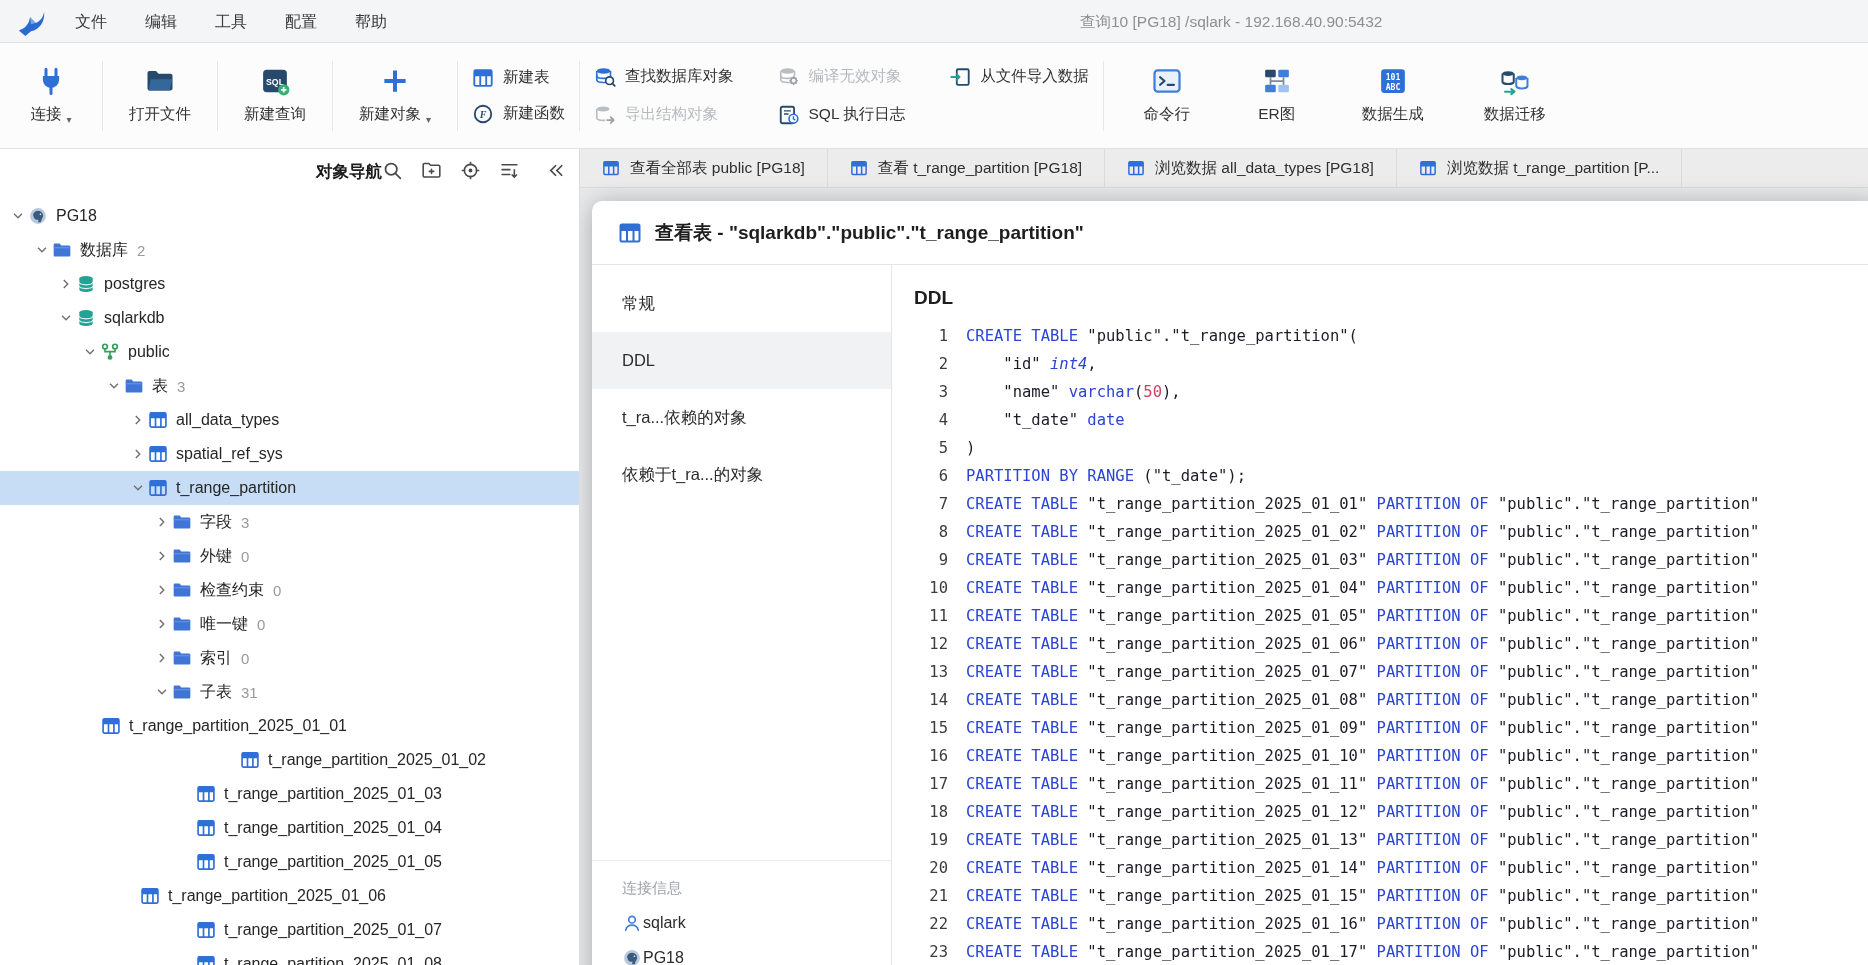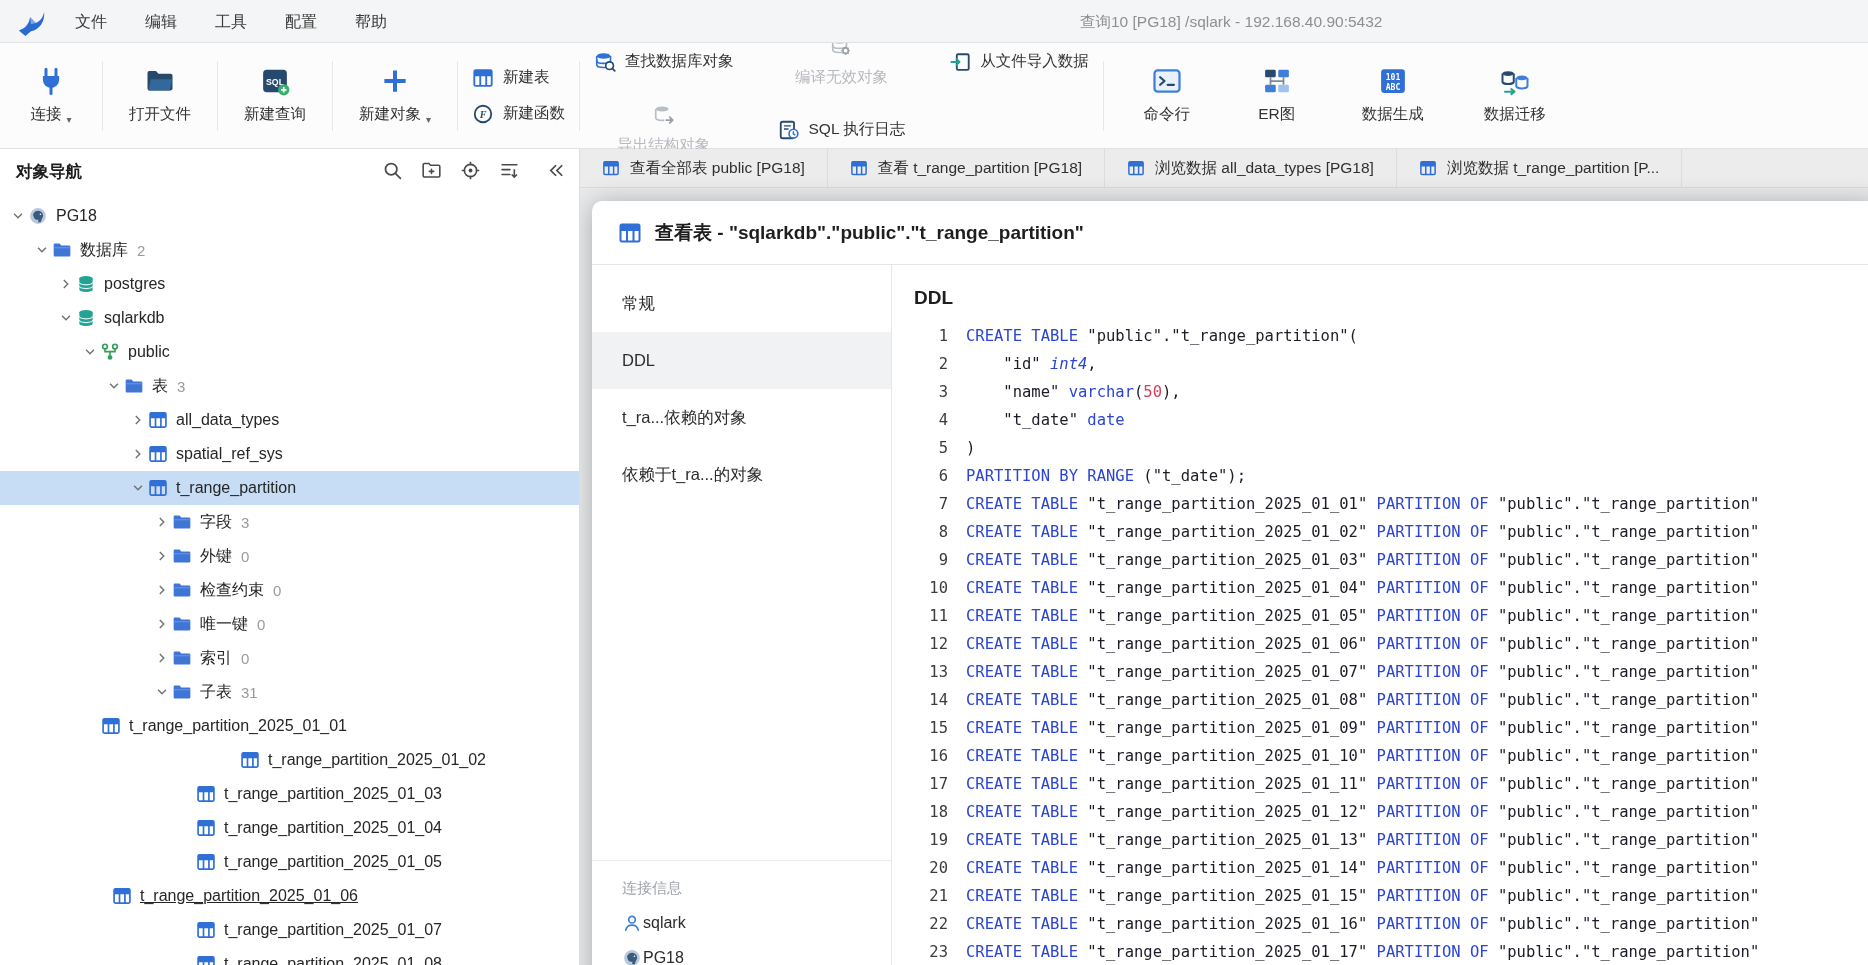--- a/index.html
+++ b/index.html
@@ -19,28 +19,28 @@
   
   .toolbar{height:106px;background:#fcfcfd;border-bottom:1px solid #e2e2e2;display:flex;align-items:center;padding:0 14px;flex:none;white-space:nowrap;}
   .tb-big{display:flex;flex-direction:column;align-items:center;gap:8px;padding:0 12px;min-width:74px;cursor:default;}
   .tb-big .icon{width:30px;height:30px;}
   .tb-big .lbl{font-size:15.5px;color:#333;display:flex;align-items:flex-end;gap:5px;}
   .caret{font-size:10px;color:#666;}
   .tb-divider{width:1px;height:70px;background:#e7e7e7;margin:0 14px;flex:none;}
   .tb-stack{display:flex;flex-direction:column;gap:14px;}
   .tb-small{display:flex;align-items:center;gap:9px;font-size:15.5px;color:#333;cursor:default;}
   .tb-small .icon{width:22px;height:22px;}
-  .tb-small.disabled{color:#b6b9be;flex-direction:column;}
+  .tb-small.disabled{color:#b6b9be;}
   .tb-grid{display:grid;grid-template-columns:repeat(3,auto);column-gap:44px;row-gap:16px;}
   .tb-right{display:flex;gap:36px;margin-left:12px;}
 
   
   .main{flex:1;display:flex;min-height:0;}
   .sidebar{width:580px;border-right:1px solid #dcdcdc;display:flex;flex-direction:column;background:#fff;flex:none;}
-  .sb-header{height:46px;display:flex;align-items:center;padding:0 12px 0 16px;flex:none;}
+  .sb-header{height:46px;display:flex;align-items:center;padding:0 12px 0 16px;flex:none;text-align:right;}
   .sb-title{font-size:16.5px;font-weight:bold;color:#1c1c1c;flex:1;}
   .sb-icons{display:flex;align-items:center;gap:18px;}
   .sb-icons .icon{width:21px;height:21px;cursor:pointer;}
   .sb-icons .collapse{margin-left:8px;}
   .tree{flex:1;overflow:hidden;padding-top:4px;}
   .tree-row{height:34px;display:flex;align-items:center;font-size:16px;color:#262626;white-space:nowrap;cursor:default;}
   .tree-row.selected{background:#c7dcf5;}
   .tw-chevron{width:20px;height:20px;flex:none;display:flex;align-items:center;justify-content:center;}
   .tw-chevron svg{width:14px;height:14px;}
   .tw-chevron.open svg{transform:rotate(90deg);}
@@ -597,21 +597,21 @@
           <span class="tw-chevron"></span>
           <span class="icon tw-icon">
             <svg viewBox="0 0 24 24">
               <rect x="2.5" y="3.5" width="19" height="17" rx="1.5" fill="none" stroke="#2f6fd6" stroke-width="2"></rect>
               <path d="M2.5 9h19M9 9v11.5M15.5 9v11.5" stroke="#2f6fd6" stroke-width="2"></path>
               <path d="M2.5 5a1.5 1.5 0 0 1 1.5-1.5h16A1.5 1.5 0 0 1 21.5 5v4h-19z" fill="#2f6fd6"></path>
             </svg>
           </span>
           <span class="tw-label">t_range_partition_2025_01_05</span>
         </div>
-        <div class="tree-row" style="padding-left: 92px; text-decoration: underline;">
+        <div class="tree-row" style="padding-left: 120px;">
           <span class="tw-chevron"></span>
           <span class="icon tw-icon">
             <svg viewBox="0 0 24 24">
               <rect x="2.5" y="3.5" width="19" height="17" rx="1.5" fill="none" stroke="#2f6fd6" stroke-width="2"></rect>
               <path d="M2.5 9h19M9 9v11.5M15.5 9v11.5" stroke="#2f6fd6" stroke-width="2"></path>
               <path d="M2.5 5a1.5 1.5 0 0 1 1.5-1.5h16A1.5 1.5 0 0 1 21.5 5v4h-19z" fill="#2f6fd6"></path>
             </svg>
           </span>
           <span class="tw-label">t_range_partition_2025_01_06</span>
         </div>

